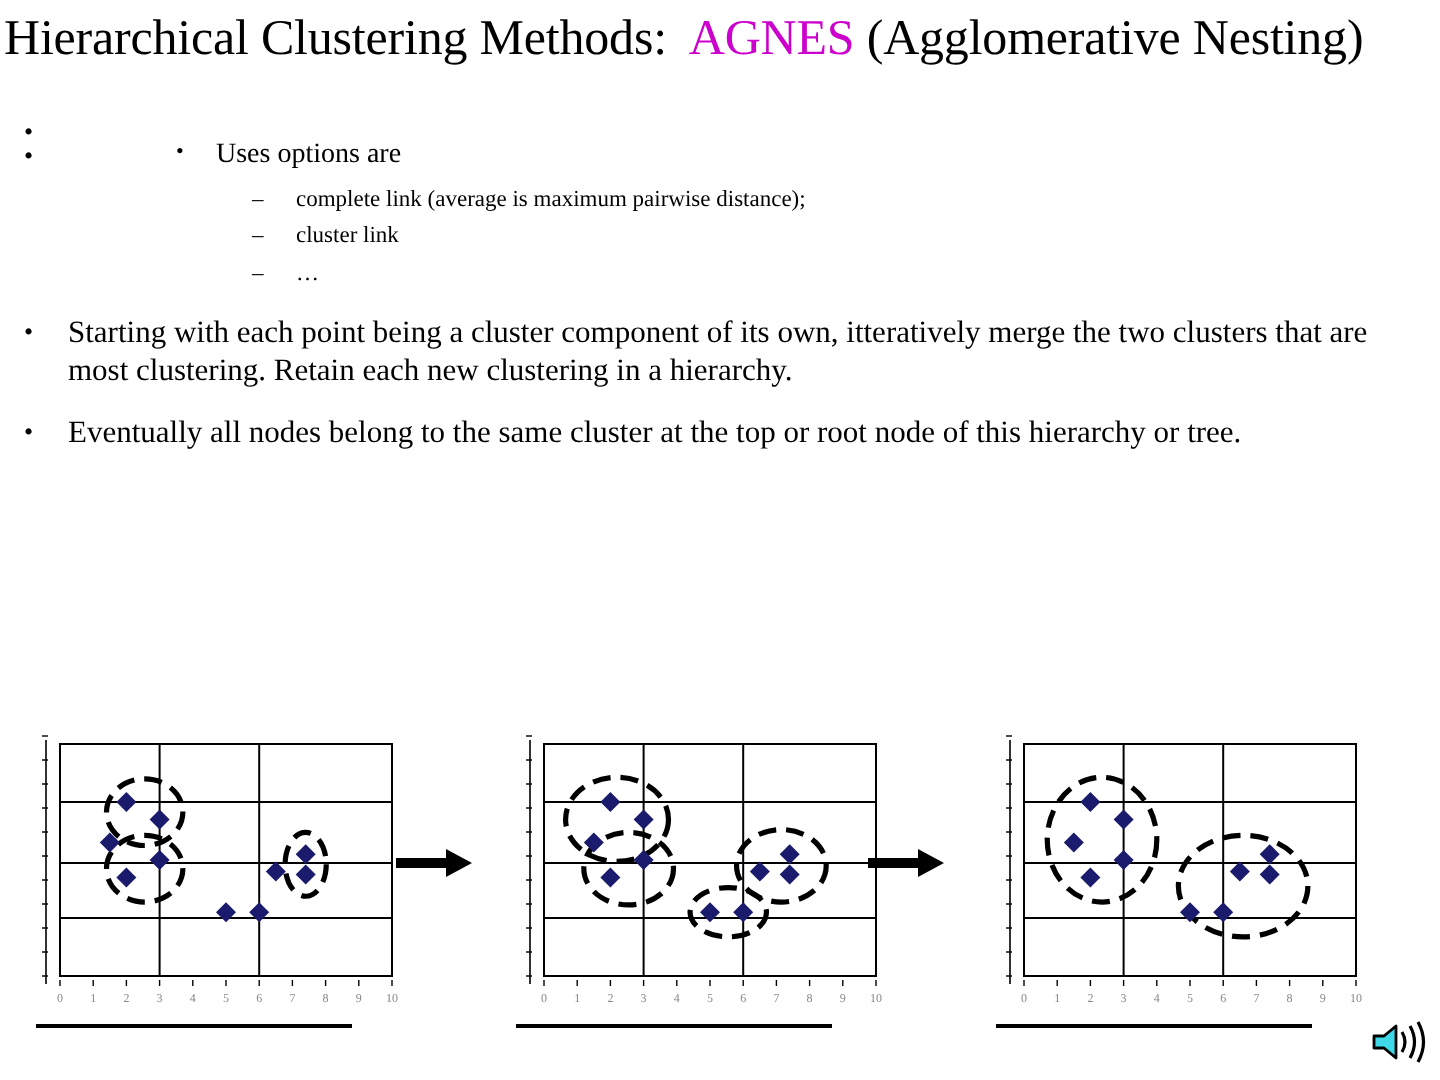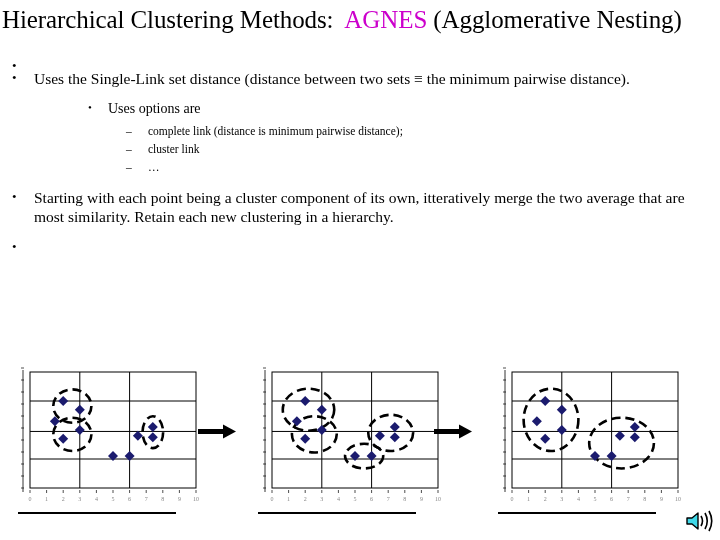--- a/index.html
+++ b/index.html
@@ -131,50 +131,50 @@
 </div>
 
 <div class="body-area">
 
   <div class="bullet-l1">
     <span class="dot">•</span>
   </div>
 
   <div class="bullet-l1">
     <span class="dot">•</span>
-    <span>Uses the Single-Link set distance (distance between two sets ≡ the minimum pairwise distance).</span>
   </div>
 
   <div class="bullet-l2">
     <span class="dot">•</span>
     <span>Uses options are</span>
   </div>
 
   <div class="bullet-l3">
     <span class="dash">–</span>
-    <span>complete link (distance is minimum pairwise distance);</span>
+    <span>complete link (average is maximum pairwise distance);</span>
   </div>
 
   <div class="bullet-l3">
     <span class="dash">–</span>
     <span>cluster link</span>
   </div>
 
   <div class="bullet-l3">
     <span class="dash">–</span>
     <span>…</span>
   </div>
 
   <div class="bullet-l1 gap-before">
     <span class="dot">•</span>
-    <span>Starting with each point being a cluster component of its own, itteratively merge the two average that are most similarity.  Retain each new clustering in a hierarchy.</span>
+    <span>Starting with each point being a cluster component of its own, itteratively merge the two clusters that are most clustering.  Retain each new clustering in a hierarchy.</span>
   </div>
 
   <div class="bullet-l1">
     <span class="dot">•</span>
+    <span>Eventually all nodes belong to the same cluster at the top or root node of this hierarchy or tree.</span>
   </div>
 
 </div>
 
 <div class="figures">
 
   <div class="figure fig-1">
     <svg class="plot-svg" width="200" height="150" viewBox="0 0 200 150">
         <rect x="20" y="6" width="166" height="116" fill="#ffffff" stroke="#000000" stroke-width="1"></rect>
         <line x1="69.8" y1="6" x2="69.8" y2="122" stroke="#000000" stroke-width="1"></line>

